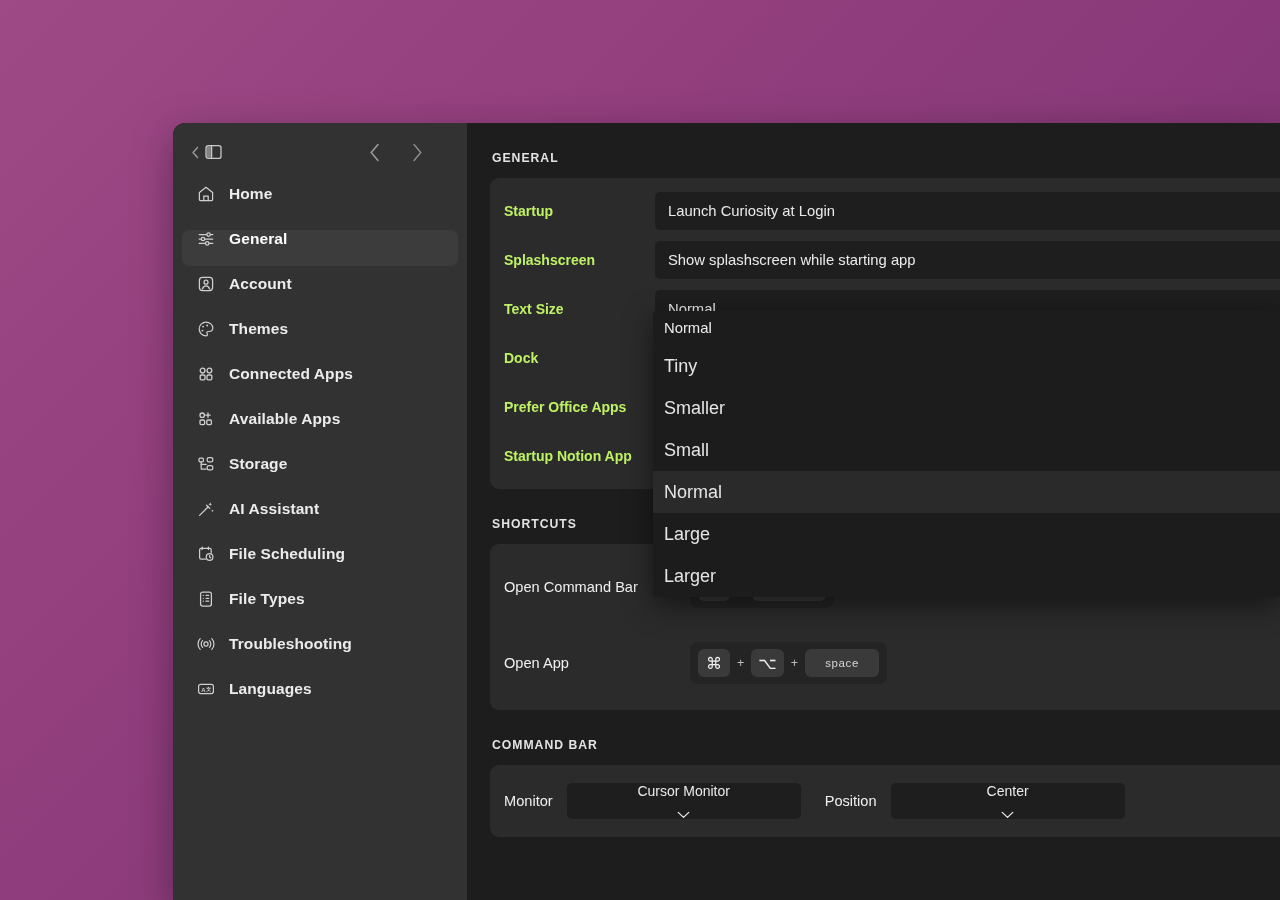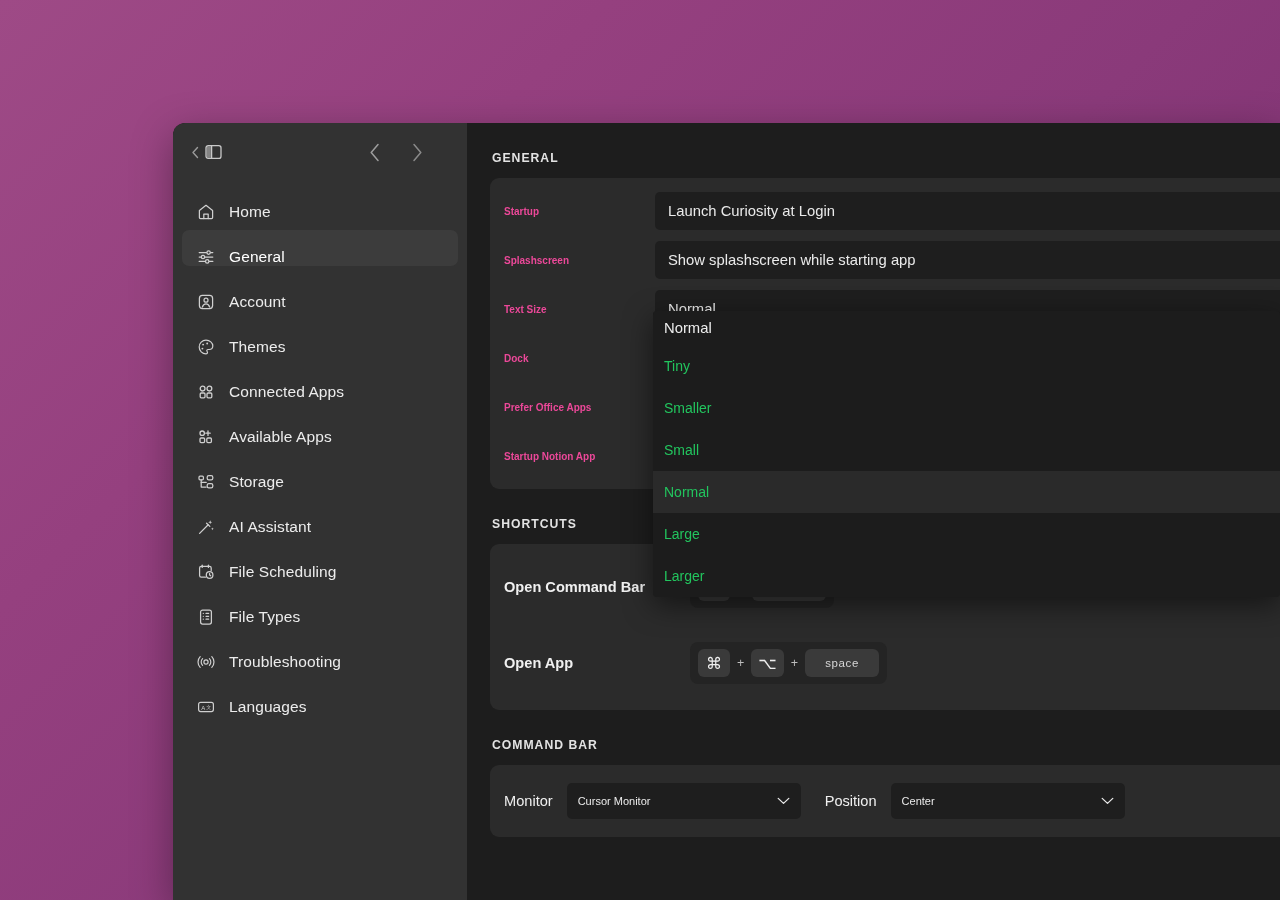--- a/index.html
+++ b/index.html
@@ -42,24 +42,25 @@
   .hdr-spacer { flex: 1; }
   .hdr-nav { display: flex; align-items: center; gap: 30px; padding-right: 22px; }
   .ico { display: inline-flex; align-items: center; justify-content: center; }
   .ico svg { display: block; }
   .chev-sm { color: #9a9a9a; }
   .nav-chev { color: #9d9d9d; }
   .nav-chev.dim { color: #8a8a8a; }
 
   #nav-list { padding: 4px 9px 0 9px; }
   .nav-item {
-    display: flex; align-items: flex-end; gap: 14px;
+    display: flex; align-items: flex-start; gap: 14px;
     height: 36px; padding: 0 0 0 15px;
     border-radius: 7px; margin-bottom: 9px;
     color: #e8e8e8;
+    font-weight: bold;
   }
   .nav-item.active { background: #3c3c3c; }
   .nav-item .nav-icon { width: 18px; height: 18px; flex: 0 0 18px; color: #cfcfcf; }
   .nav-item .nav-label { font-size: 15.5px; letter-spacing: .1px; color: #ececec; }
   .nav-item.active .nav-label { color: #ffffff; }
 
   
   #content {
     flex: 1; height: 100%; background: #1d1d1d;
     padding: 28px 0 0 23px; position: relative; overflow: hidden;
@@ -69,67 +70,67 @@
     color: #e3e3e3; margin: 0 0 13px 2px;
   }
   .card {
     background: #2b2b2b; border-radius: 9px;
     padding: 14px 0 14px 0; margin-bottom: 28px;
     width: 1058px;
   }
   .row { display: flex; align-items: center; height: 38px; padding: 0 14px 0 14px; }
   .row + .row { margin-top: 11px; }
   .row-label {
-    font-size: 10px; font-weight: bold; color: #ec4899;
+    font-size: 14px; font-weight: bold; color: #bef264;
     width: 151px; flex: 0 0 151px; padding-left: 0;
   }
   .field {
     flex: 1; height: 38px; background: #1e1e1e; border-radius: 5px;
     display: flex; align-items: center; padding: 0 13px;
     font-size: 14.8px; color: #eaeaea;
   }
 
   
   .sc-row { display: flex; align-items: center; height: 50px; padding: 0 14px; }
   .sc-row + .sc-row { margin-top: 26px; }
-  .sc-label { font-size: 14.6px; font-weight: bold; color: #f0f0f0; width: 186px; flex: 0 0 186px; }
+  .sc-label { font-size: 14.6px; font-weight: normal; color: #f0f0f0; width: 186px; flex: 0 0 186px; }
   .keys {
     display: inline-flex; align-items: center; gap: 7px;
     background: #242424; border-radius: 8px; padding: 7px 8px;
   }
   .key {
     background: #3a3a3a; border-radius: 6px; min-width: 32px; height: 28px;
     display: inline-flex; align-items: center; justify-content: center;
     color: #ededed; font-size: 16px; padding: 0 7px;
   }
   .key.wide { min-width: 74px; font-size: 11.5px; letter-spacing: .6px; color: #d6d6d6; }
   .plus { color: #bdbdbd; font-size: 12.5px; }
 
   
   .cb-row { display: flex; align-items: center; height: 40px; padding: 0 14px; gap: 0; }
   .cb-label { font-size: 14.6px; font-weight: normal; color: #f0f0f0; margin-right: 14px; }
   .cb-select {
     width: 234px; height: 36px; background: #1e1e1e; border-radius: 5px;
     display: flex; align-items: center; justify-content: space-between;
-    padding: 0 11px; font-size: 11px; color: #eaeaea;
+    padding: 0 11px; font-size: 14px; color: #eaeaea; flex-direction: column;
   }
   .cb-gap { width: 24px; }
 
   
   #dropdown {
     position: absolute; left: 653px; top: 311px;
     width: 627px; background: #1c1c1c;
     border-radius: 4px; padding: 0; overflow: hidden;
     box-shadow: 0 8px 28px rgba(0,0,0,.5);
     z-index: 40;
   }
   .dd-current { height: 34px; display: flex; align-items: center; padding: 0 11px;
     font-size: 14.8px; color: #ededed; background: #1c1c1c; }
   .dd-opt { height: 42px; display: flex; align-items: center; padding: 0 11px;
-    font-size: 14px; color: #22c55e; }
+    font-size: 18px; color: #e5e5e5; }
   .dd-opt.selected { background: #2a2a2a; }
 </style>
 </head>
 <body>
 
 <div id="desktop">
 
   <div id="right-band"></div>
 
   <div id="window">

